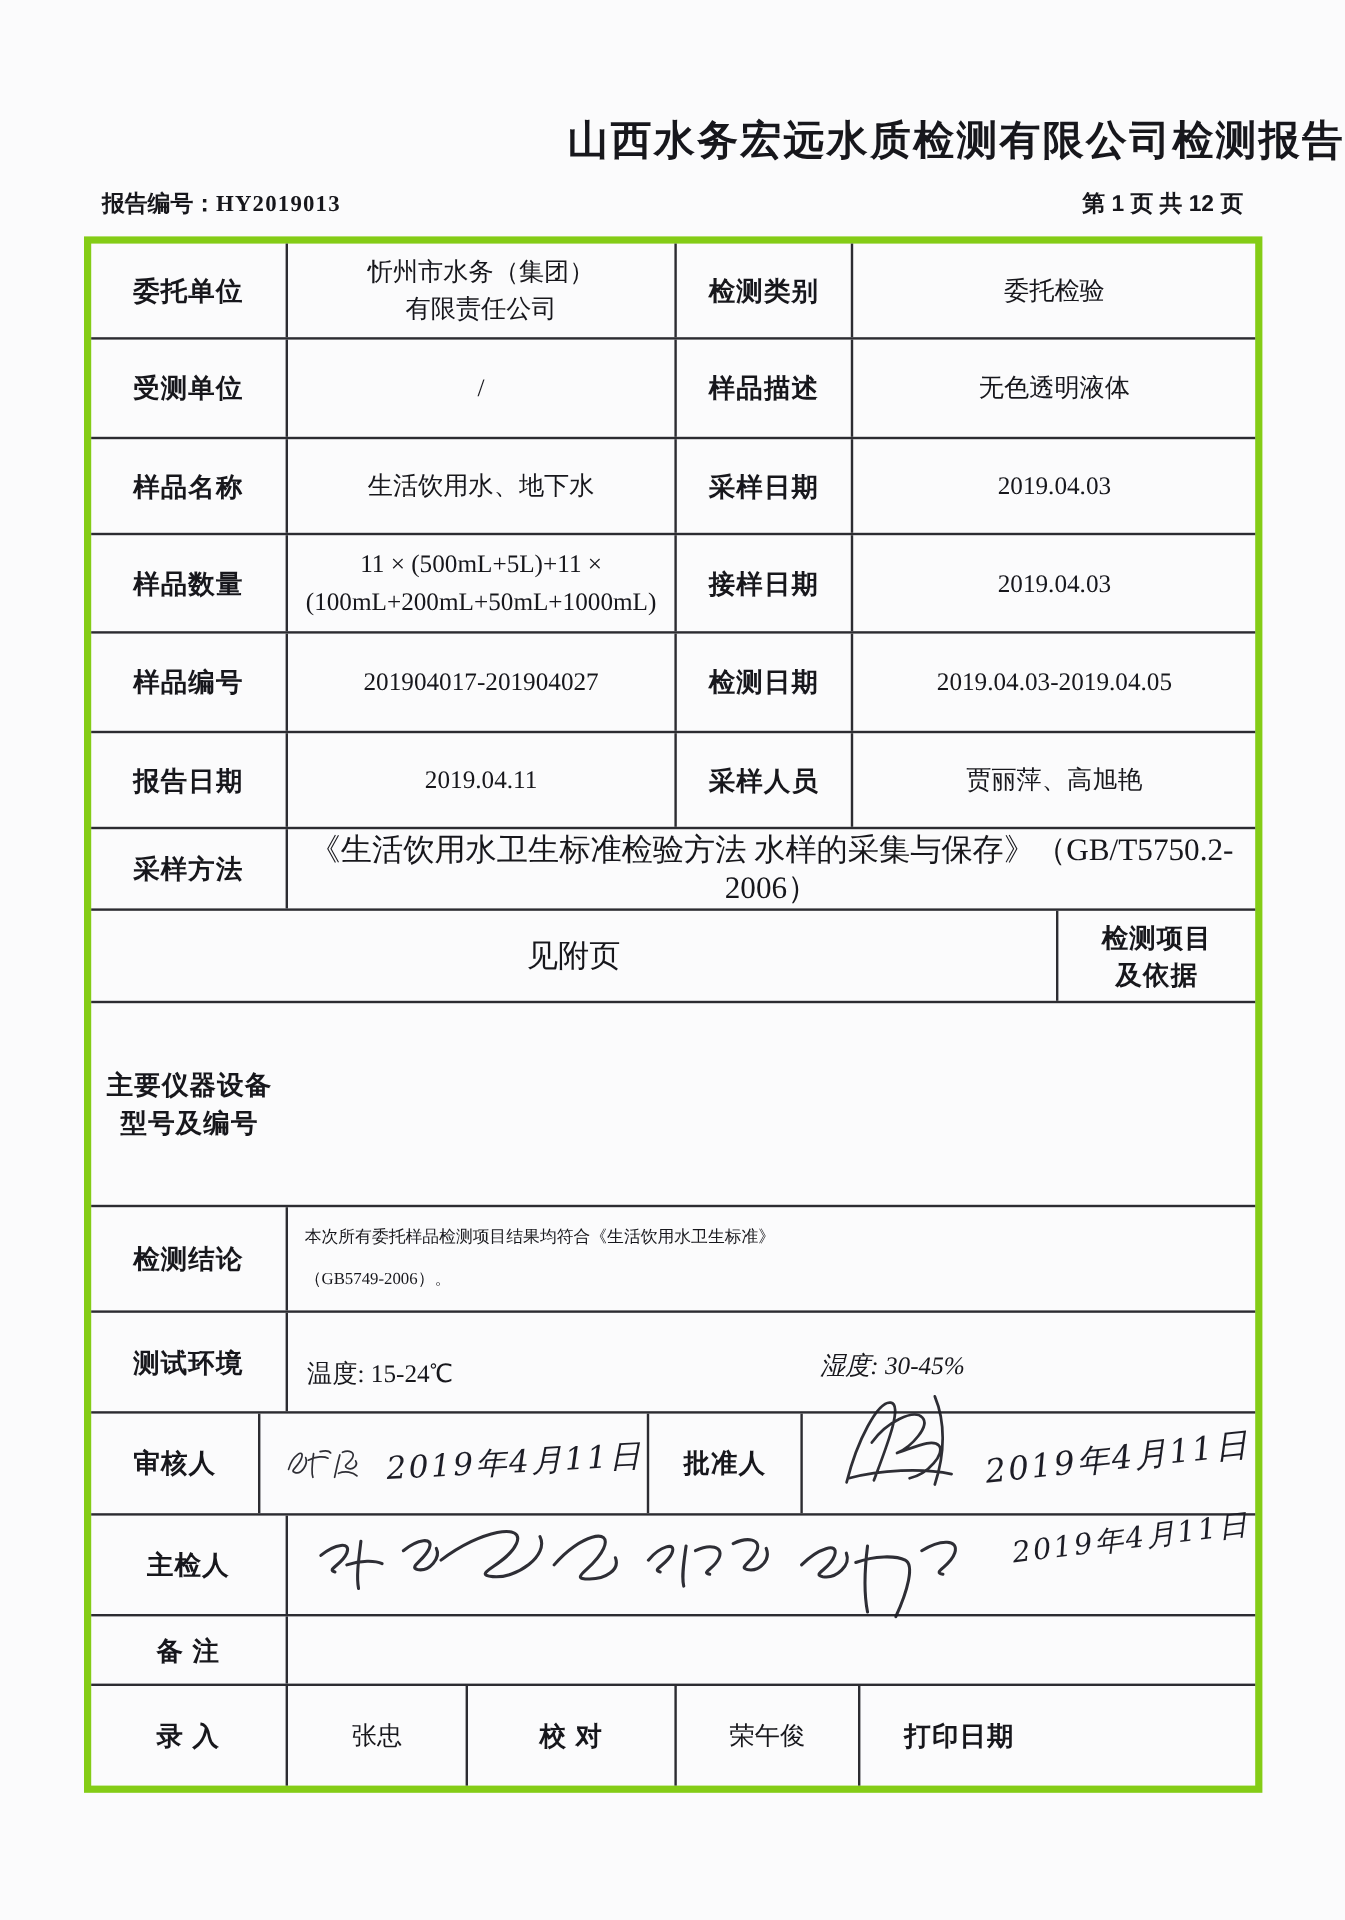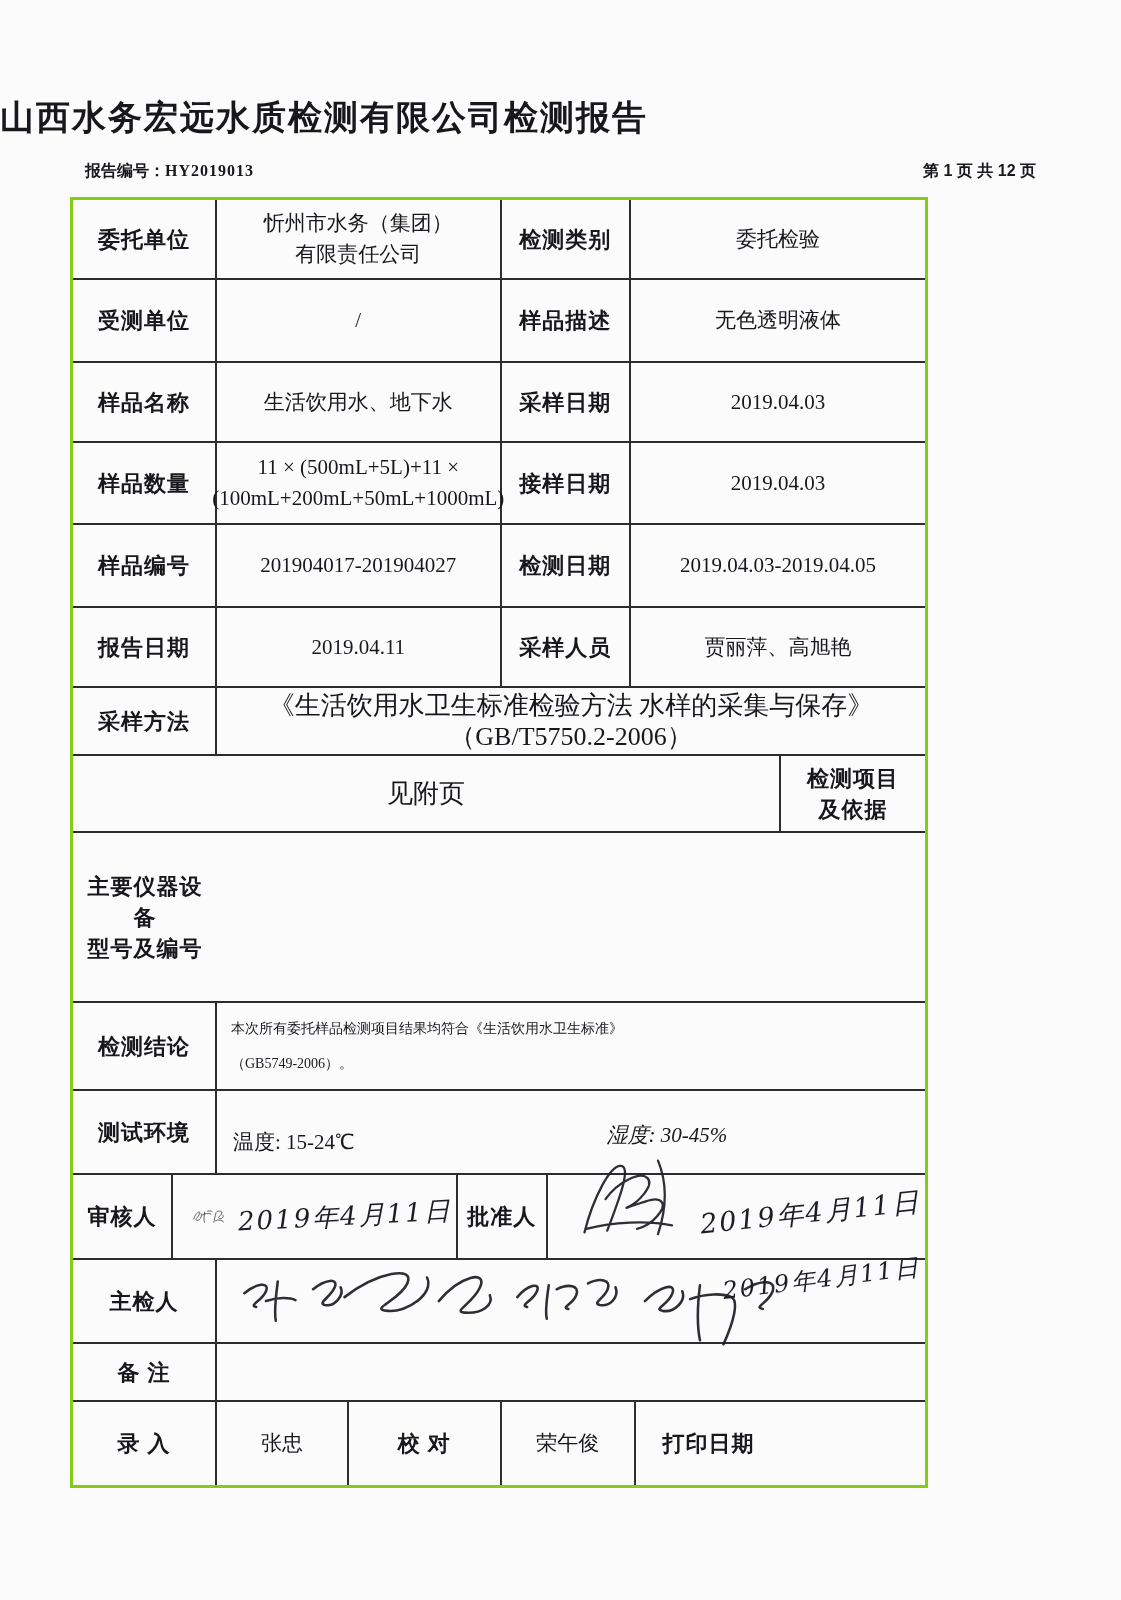--- a/index.html
+++ b/index.html
@@ -6,37 +6,37 @@
   html,body { background:#e8e8ea; }
   .page {
     position: relative;
     width: 1121px; height: 1600px;
     margin: 0 auto;
     background: #fbfbfc;
     color: #17171c;
   }
   .title {
     padding-top: 96px;
-    text-align: left;
+    text-align: right;
     font-family: "Liberation Sans", sans-serif;
     font-weight: bold;
     font-size: 34px; line-height: 42px;
     letter-spacing: 2px;
   }
   .meta {
     display: flex; justify-content: space-between; align-items: center;
     margin: 20px 85px 0 85px;
     font-family: "Liberation Sans", sans-serif;
-    font-weight: bold; font-size: 16px; line-height: 26px;
+    font-weight: bold; font-size: 19px; line-height: 26px;
   }
   .meta .num { font-family: "Liberation Serif", serif; font-weight: 600; letter-spacing: 1px; }
   .tbl {
     margin-left: 70px; margin-top: 13px;
-    width: 858px;
-    border: 3px solid #84cc16;
+    width: 982px;
+    border: 6px solid #84cc16;
   }
   .row { display: flex; border-bottom: 2px solid #2c2c31; position: relative; overflow: visible; }
   .row:last-child { border-bottom: none; }
   .cell {
     border-right: 2px solid #2c2c31;
     display: flex; align-items: center; justify-content: center;
     text-align: center; position: relative; overflow: visible;
     padding: 2px 4px;
   }
   .cell:last-child { border-right: none; }

